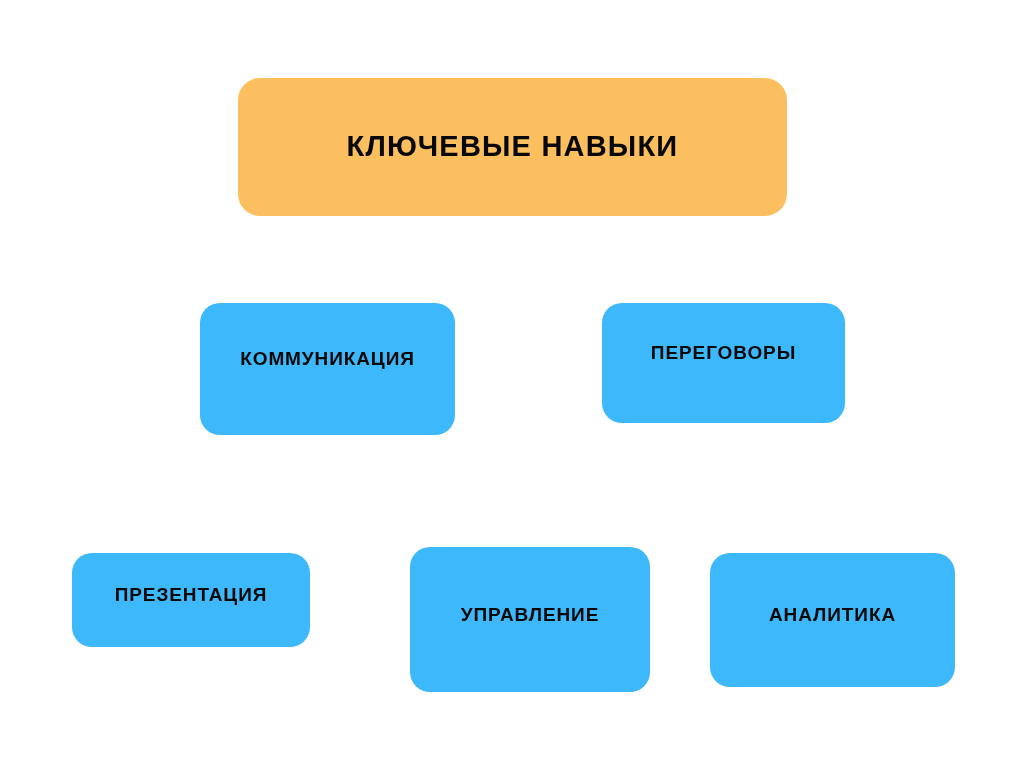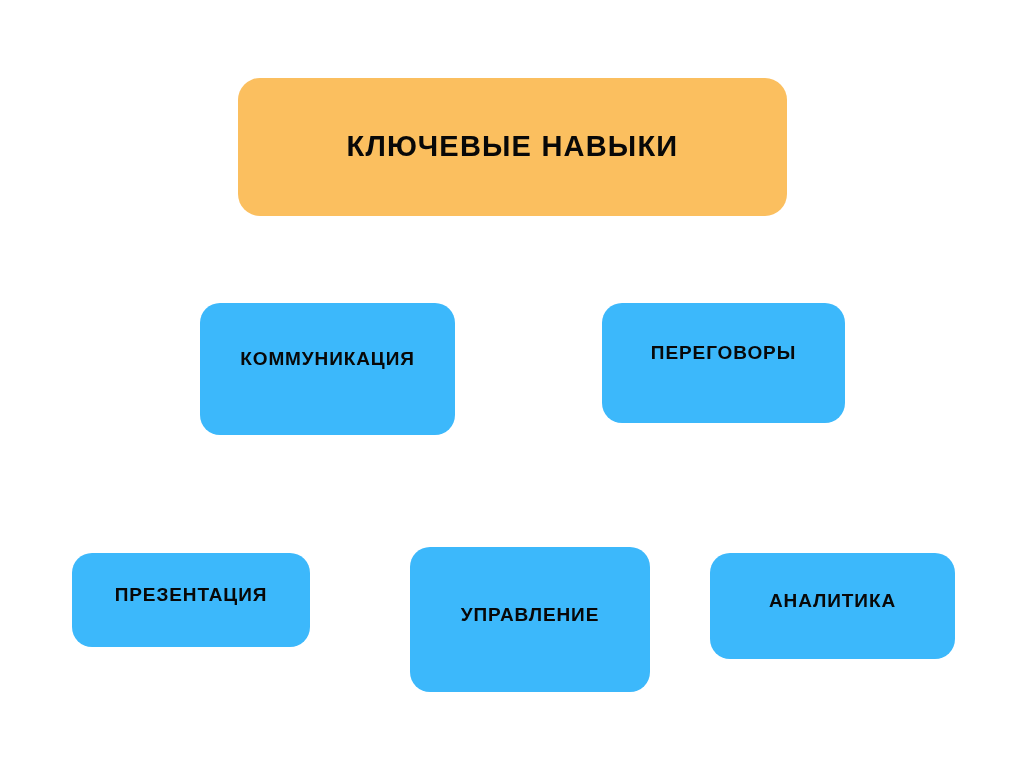--- a/index.html
+++ b/index.html
@@ -98,21 +98,21 @@
     left: 398px;
     top: 547px;
     width: 240px;
     height: 145px;
     margin-left: 12px;
   }
   #node-analytics {
     left: 710px;
     top: 553px;
     width: 245px;
-    height: 106px;
+    height: 134px;
   }
 </style>
 </head>
 <body>
 
 <div id="canvas">
 
   <div class="node node--root" id="node-root">
     <div class="line">КЛЮЧЕВЫЕ НАВЫКИ</div>
   </div>

